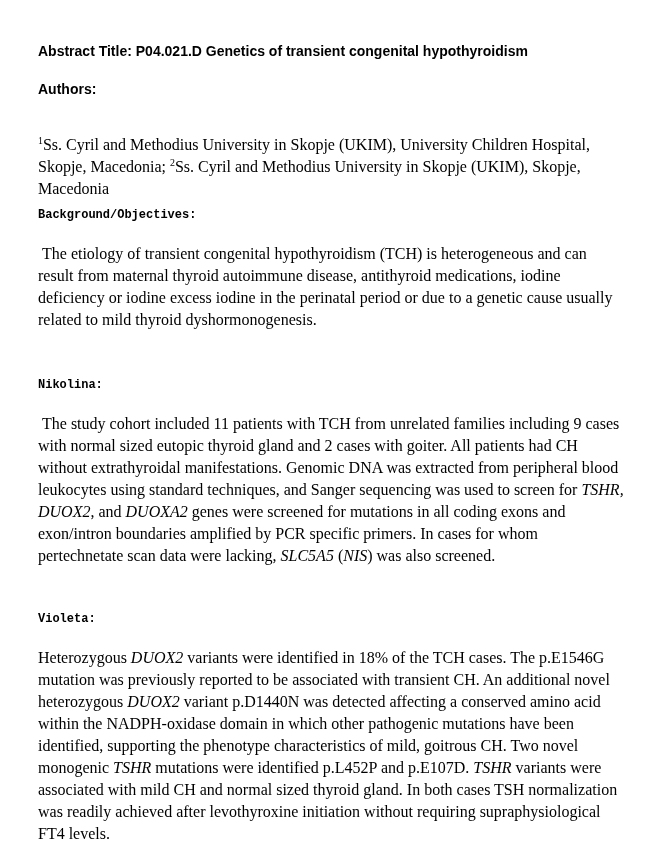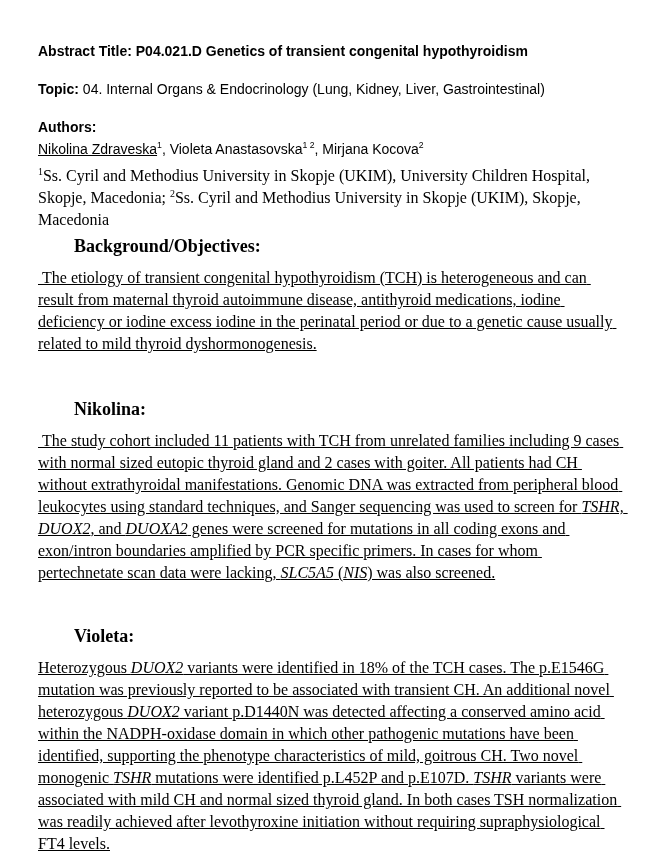--- a/index.html
+++ b/index.html
@@ -24,62 +24,55 @@
     font-family: "Liberation Sans", sans-serif;
     font-size: 14px;
     line-height: 22px;
   }
   
   .serif {
     font-family: "Liberation Serif", serif;
     font-size: 16px;
     line-height: 22px;
   }
-  .affiliations { margin-top: 5px; }
+  .affiliations { margin-top: 34px; }
   .section-heading {
-    font-family: Liberation Serif, serif;
-    font-size: 18px;
+    font-family: Liberation Mono, monospace;
+    font-size: 12px;
     line-height: 20px;
     font-weight: bold;
-    margin-left: 36px;
   }
   .section-heading.tight { margin-top: 5px; }
   .section-heading.gap-lg { margin-top: 44px; }
   .section-heading.gap-xl { margin-top: 42px; }
   .para {
-    margin-top: 11px;
+    margin-top: 18px;
     white-space: pre-wrap;
-    text-decoration: underline;
   }
   sup {
     font-size: 0.62em;
     line-height: 0;
     vertical-align: super;
   }
 </style>
 </head>
 <body>
 
 <div class="doc">
 
   <div class="hline">
     <span class="lbl">Abstract Title:</span>
     <span class="lbl">P04.021.D Genetics of transient congenital hypothyroidism</span>
   </div>
 
-  <div class="hline">
-    <span class="lbl">Topic:</span>
-    <span>04. Internal Organs &amp; Endocrinology (Lung, Kidney, Liver, Gastrointestinal)</span>
-  </div>
 
   <div class="hline">
     <span class="lbl">Authors:</span>
   </div>
 
-  <div class="authors-line"><span style="text-decoration: underline;">Nikolina Zdraveska</span><sup>1</sup><span>, Violeta Anastasovska</span><sup>1 2</sup><span>, Mirjana Kocova</span><sup>2</sup></div>
 
   <div class="serif affiliations"><sup>1</sup><span>Ss. Cyril and Methodius University in Skopje (UKIM), University Children Hospital, Skopje, Macedonia; </span><sup>2</sup><span>Ss. Cyril and Methodius University in Skopje (UKIM), Skopje, Macedonia</span></div>
 
   <div>
     <div class="section-heading tight">Background/Objectives:</div>
     <div class="serif para"><span> The etiology of transient congenital hypothyroidism (TCH) is heterogeneous and can result from maternal thyroid autoimmune disease, antithyroid medications, iodine deficiency or iodine excess iodine in the perinatal period or due to a genetic cause usually related to mild thyroid dyshormonogenesis.</span></div>
   </div>
 
   <div>
     <div class="section-heading gap-lg">Nikolina:</div>

